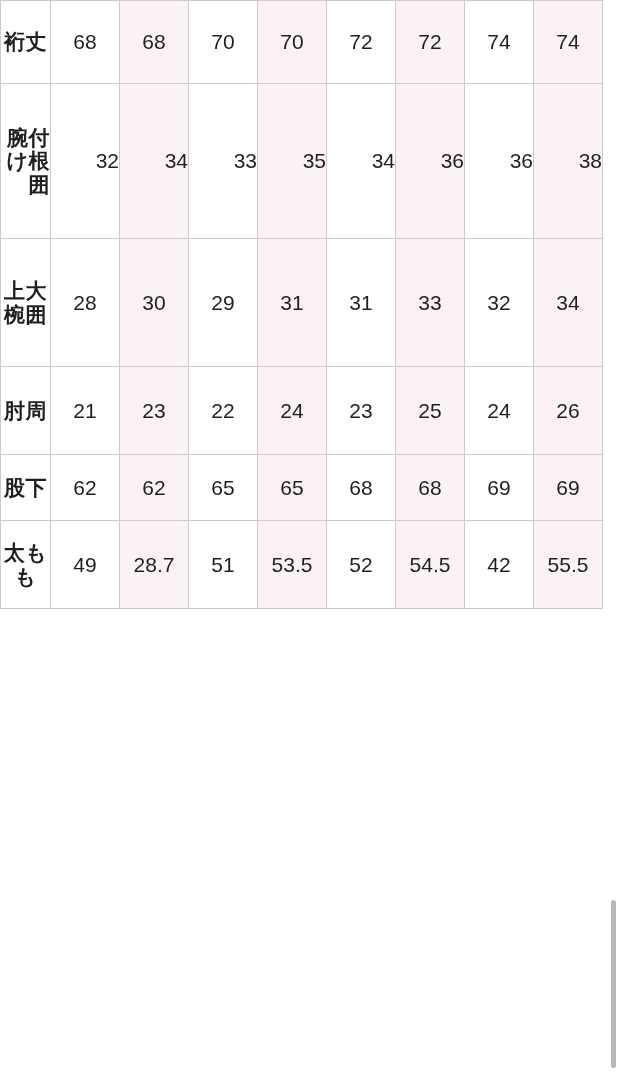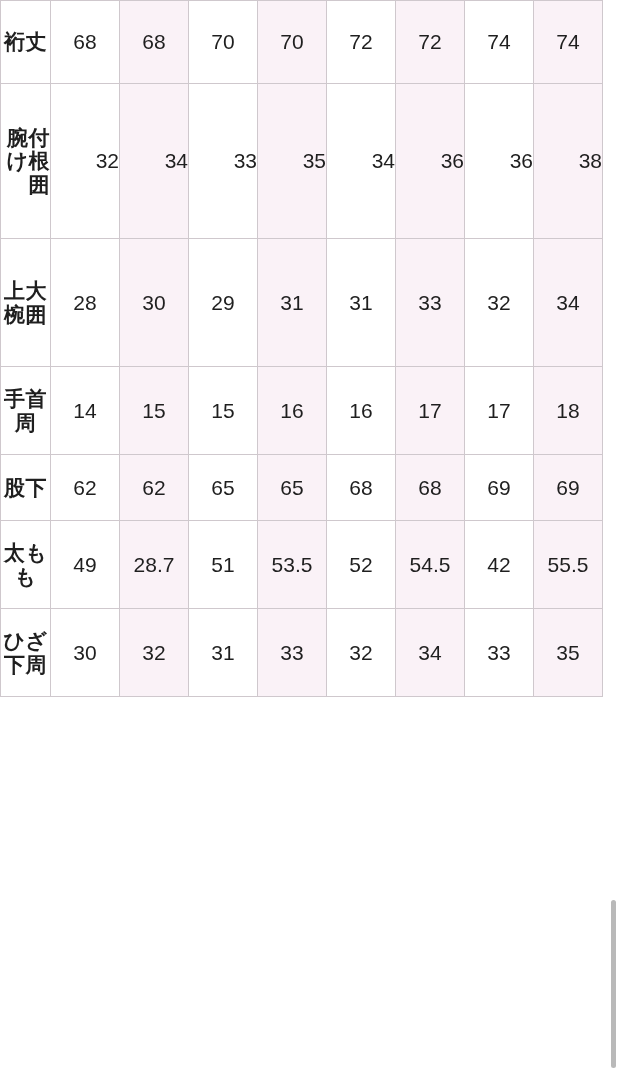--- a/index.html
+++ b/index.html
@@ -120,29 +120,29 @@
           <td class="cell">28</td>
           <td class="cell alt">30</td>
           <td class="cell">29</td>
           <td class="cell alt">31</td>
           <td class="cell">31</td>
           <td class="cell alt">33</td>
           <td class="cell">32</td>
           <td class="cell alt">34</td>
         </tr>
         <tr class="h-md">
-          <td class="rowhead">手首周</td>
-          <td class="cell">14</td>
-          <td class="cell alt">15</td>
-          <td class="cell">15</td>
-          <td class="cell alt">16</td>
-          <td class="cell">16</td>
-          <td class="cell alt">17</td>
-          <td class="cell">17</td>
-          <td class="cell alt">18</td>
+          <td class="rowhead">肘周</td>
+          <td class="cell">21</td>
+          <td class="cell alt">23</td>
+          <td class="cell">22</td>
+          <td class="cell alt">24</td>
+          <td class="cell">23</td>
+          <td class="cell alt">25</td>
+          <td class="cell">24</td>
+          <td class="cell alt">26</td>
         </tr>
         <tr class="h-sm">
           <td class="rowhead">股下</td>
           <td class="cell">62</td>
           <td class="cell alt">62</td>
           <td class="cell">65</td>
           <td class="cell alt">65</td>
           <td class="cell">68</td>
           <td class="cell alt">68</td>
           <td class="cell">69</td>
@@ -152,30 +152,19 @@
           <td class="rowhead">太もも</td>
           <td class="cell">49</td>
           <td class="cell alt">28.7</td>
           <td class="cell">51</td>
           <td class="cell alt">53.5</td>
           <td class="cell">52</td>
           <td class="cell alt">54.5</td>
           <td class="cell">42</td>
           <td class="cell alt">55.5</td>
         </tr>
-        <tr class="h-md">
-          <td class="rowhead">ひざ下周</td>
-          <td class="cell">30</td>
-          <td class="cell alt">32</td>
-          <td class="cell">31</td>
-          <td class="cell alt">33</td>
-          <td class="cell">32</td>
-          <td class="cell alt">34</td>
-          <td class="cell">33</td>
-          <td class="cell alt">35</td>
-        </tr>
       </tbody>
   </table>
 
   <div id="scrollbar-track">
     <div id="scrollbar-thumb"></div>
   </div>
 </div>
 
 </body></html>

